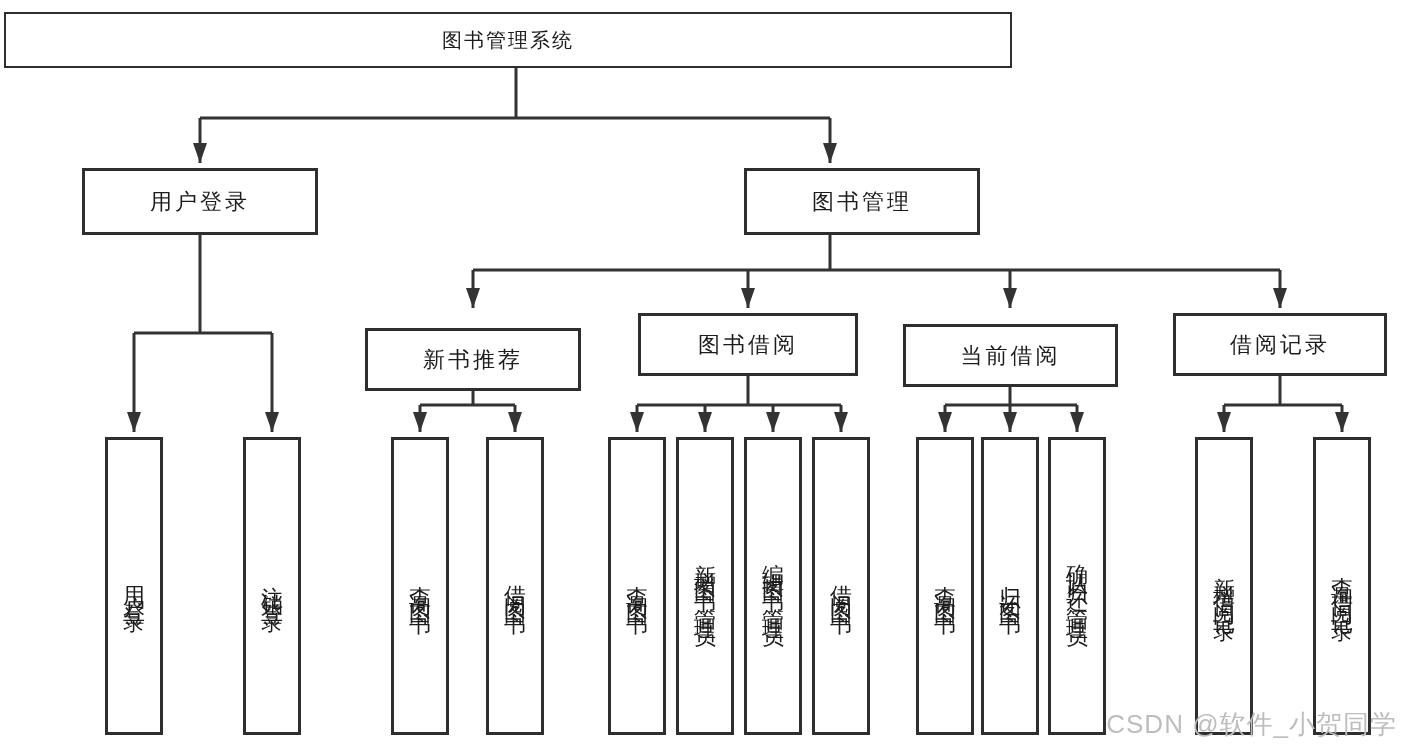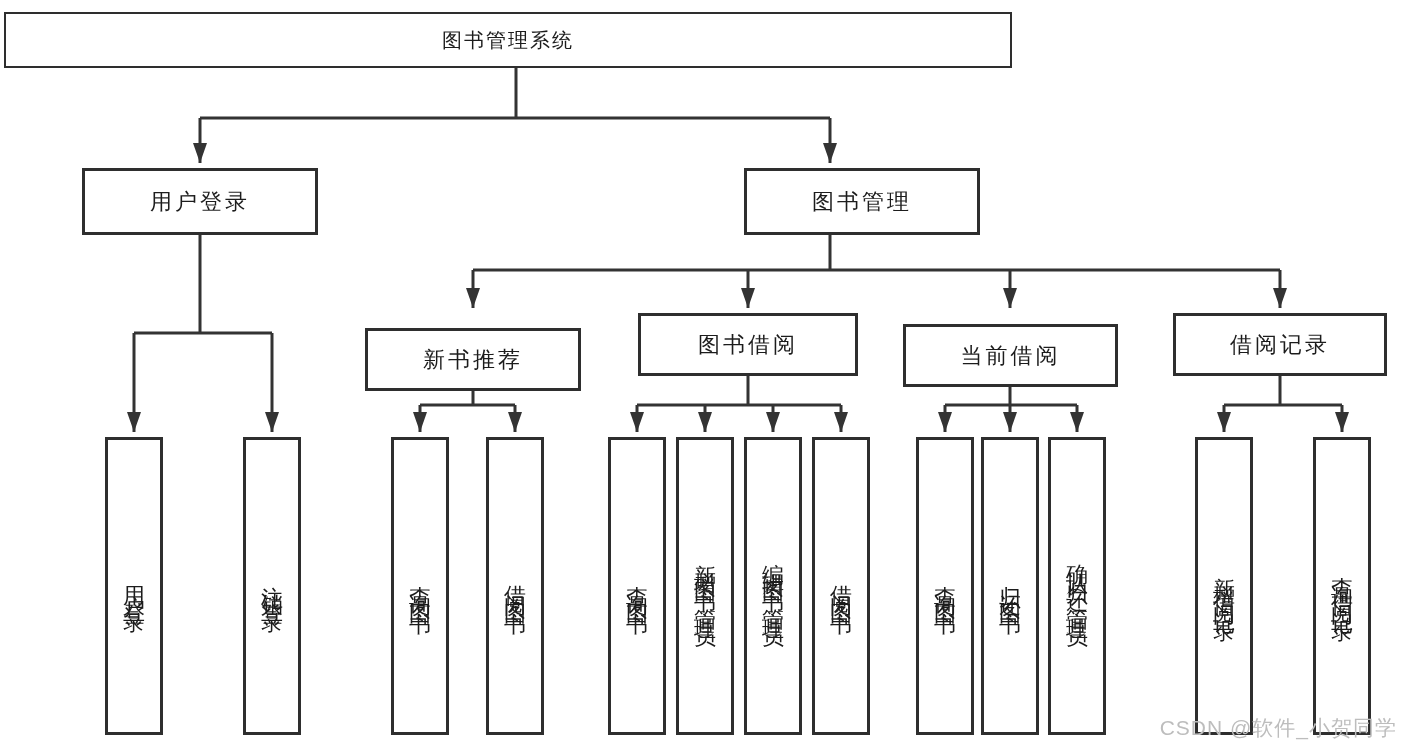--- a/index.html
+++ b/index.html
@@ -34,21 +34,21 @@
     writing-mode: vertical-rl;
     font-size: 22px;
     letter-spacing: 9px;
     line-height: 1;
     white-space: nowrap;
   }
   .watermark {
     position: absolute;
     right: 8px;
     bottom: 5px;
-    font-size: 21px;
+    font-size: 26px;
     color: #bdbdbd;
     letter-spacing: 1px;
     white-space: nowrap;
   }
 </style>
 </head>
 <body>
 
 <div class="canvas">
 

